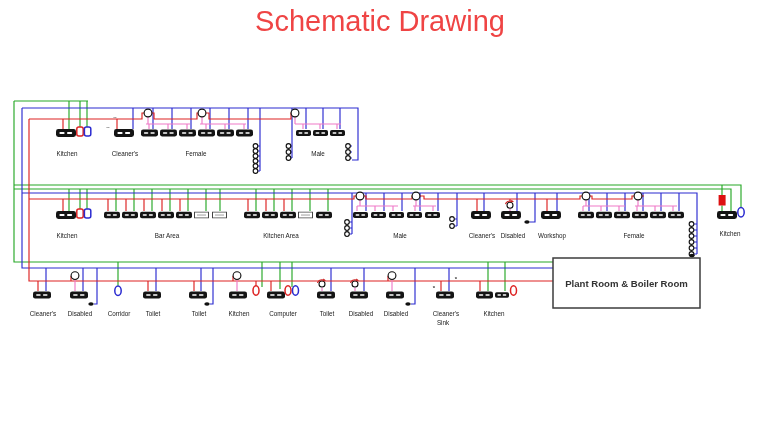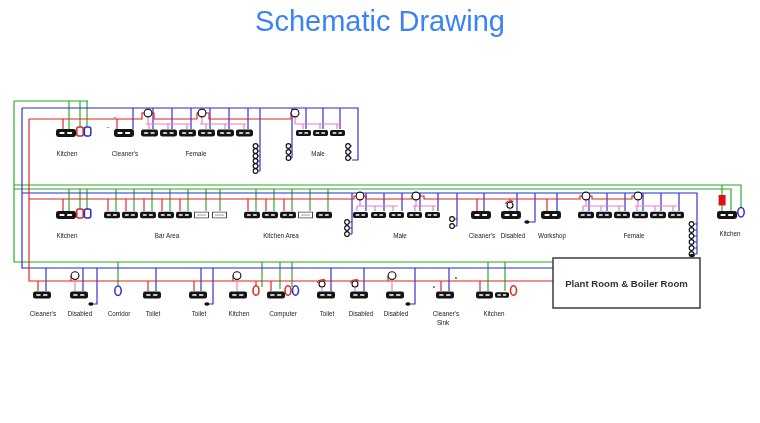--- a/index.html
+++ b/index.html
@@ -1,19 +1,19 @@
 <!DOCTYPE html>
 <html style="--hot: #dd2222; --cold: #2b2bd0; --mains: #27a827; --sec: #ef7ac8;"><head>
 <meta charset="utf-8">
 <style>
   html,body{margin:0;padding:0;background:#fff;}
   .stage{position:relative;width:760px;height:423px;background:#fff;overflow:hidden;
          font-family:"Liberation Sans",sans-serif;}
   .title{position:absolute;top:5px;left:0;width:760px;text-align:center;
-         font-size:29px;font-weight:400;color:#3b82f6;letter-spacing:0px;}
+         font-size:29px;font-weight:400;color:#ef4444;letter-spacing:0px;}
   svg{position:absolute;top:0;left:0;}
   .pipe{fill:none;stroke-width:1.15px;}
   .p-hot{stroke:var(--hot,#dd2222);}
   .p-cold{stroke:var(--cold,#2b2bd0);}
   .p-mains{stroke:var(--mains,#27a827);}
   .p-sec{stroke:var(--sec,#ef7ac8);}
   .lbl{font-family:"Liberation Sans",sans-serif;font-size:6.3px;fill:#1a1a1a;text-anchor:middle;}
   .mark{font-family:"Liberation Sans",sans-serif;font-size:6px;font-weight:bold;fill:#333;text-anchor:middle;}
   .plant-lbl{font-family:"Liberation Sans",sans-serif;font-size:9.6px;font-weight:600;fill:#333;text-anchor:middle;}
   .valve-hot{fill:#fff;stroke:var(--hot,#dd2222);stroke-width:1.5px;}

